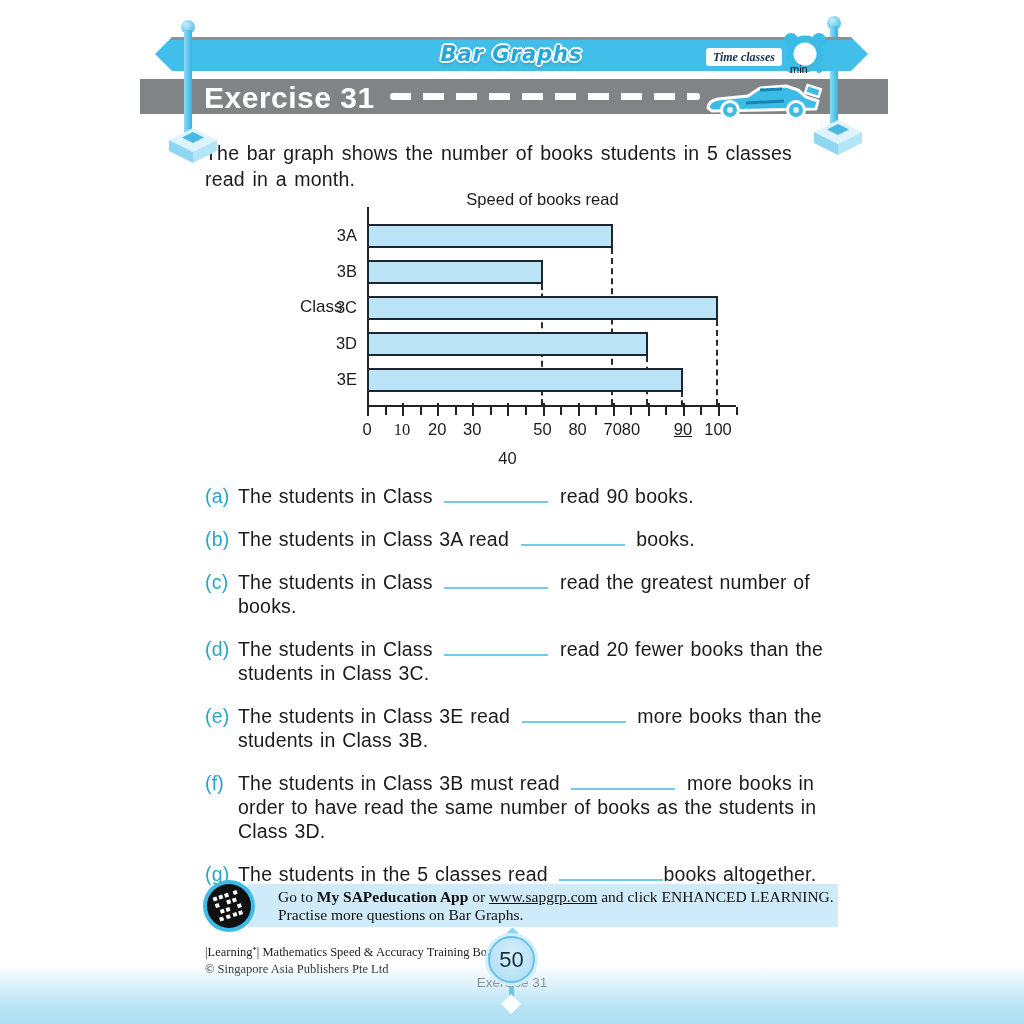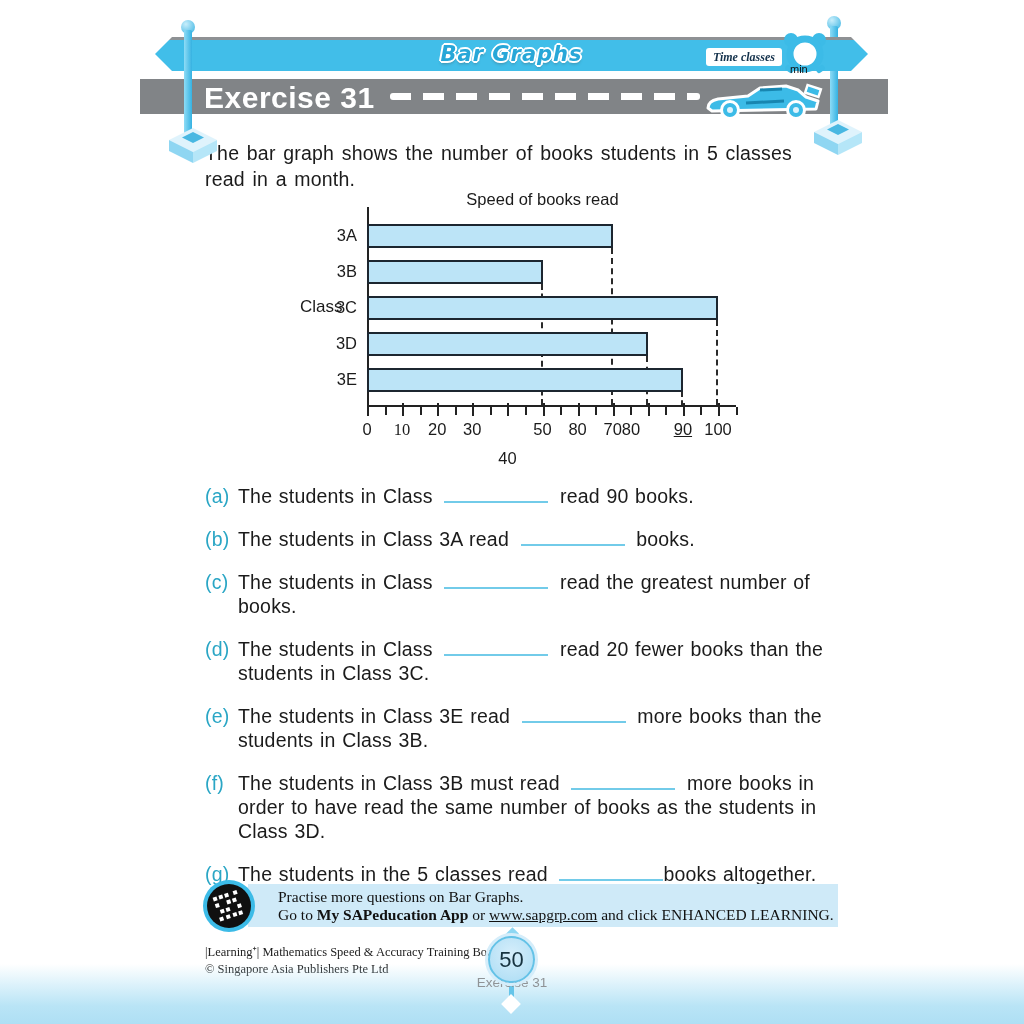--- a/index.html
+++ b/index.html
@@ -217,24 +217,24 @@
     <rect x="17" y="28" width="4" height="4"></rect>
       <rect x="23" y="28" width="4" height="4"></rect>
       <rect x="35" y="28" width="4" height="4"></rect>
     <rect x="14" y="35" width="4" height="4"></rect>
       <rect x="21" y="35" width="4" height="4"></rect>
       <rect x="28" y="35" width="4" height="4"></rect>
       <rect x="34" y="35" width="4" height="4"></rect>
   </g>
 </svg>
 <div class="practise-box">
-  <div>Practise more questions on Bar Graphs.</div>
   <div>
     <span>Go to </span><b>My SAPeducation App</b><span> or </span><span class="p-link">www.sapgrp.com</span><span> and click ENHANCED LEARNING.</span>
   </div>
+  <div>Practise more questions on Bar Graphs.</div>
 </div>
 
 <div class="imprint">
   <div>|Learning⁺| Mathematics Speed &amp; Accuracy Training Book 3</div>
   <div>© Singapore Asia Publishers Pte Ltd</div>
 </div>
 <div class="bottom-grad"></div>
 <div class="page-pin"></div>
 <div class="badge-stem"></div>
 <div class="badge-diamond"></div>

